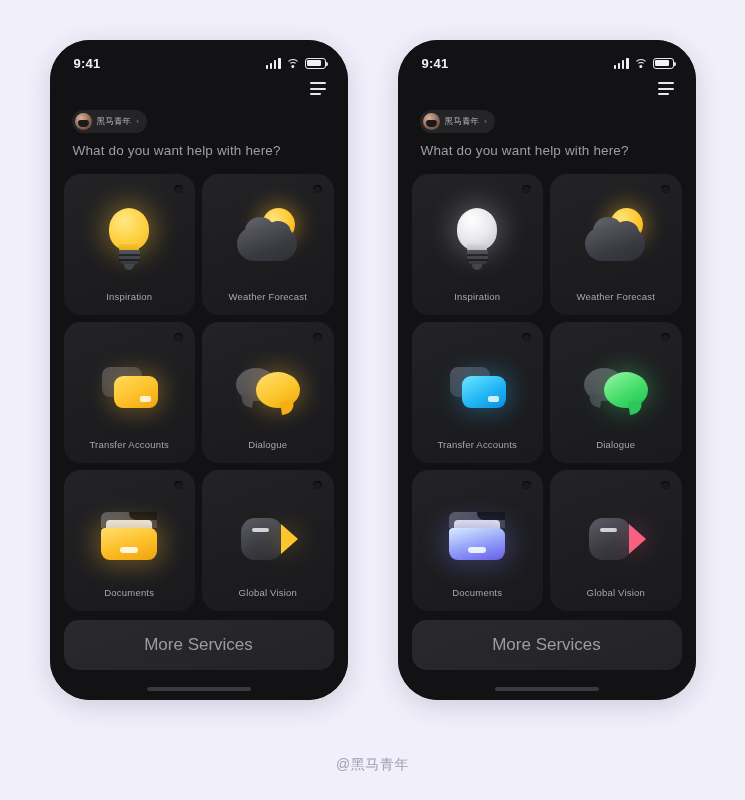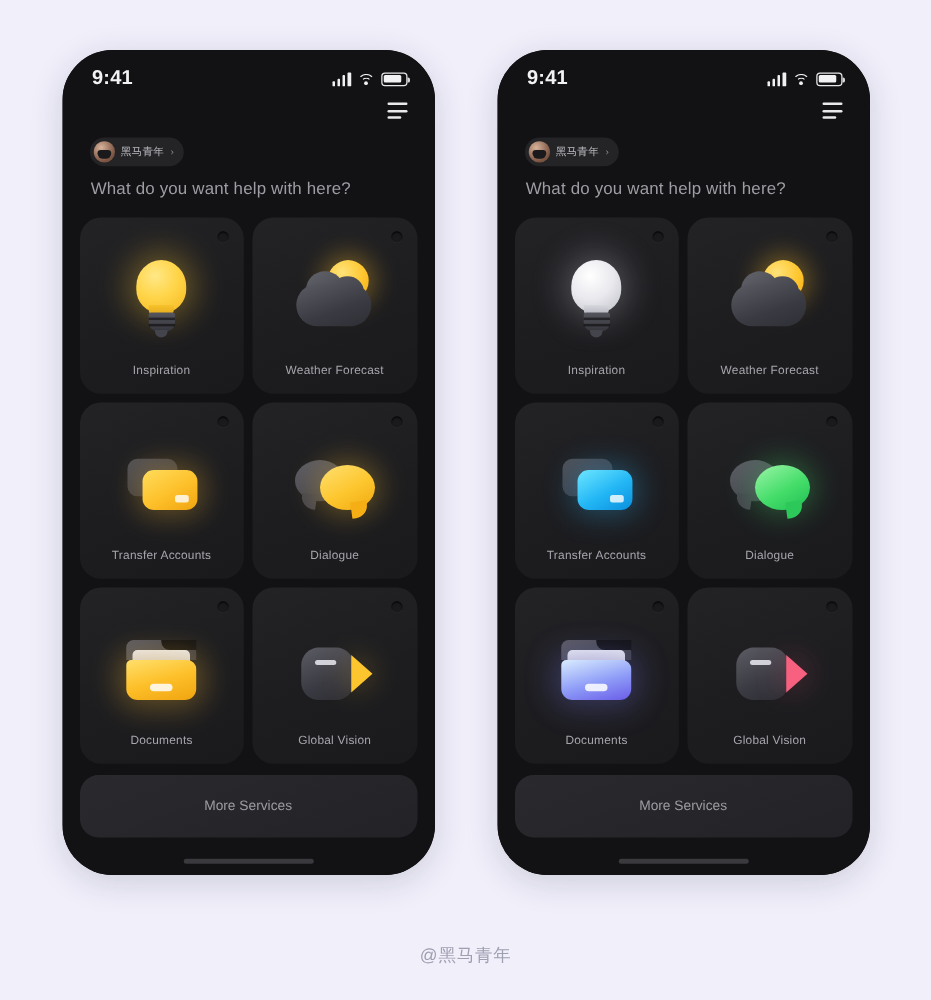--- a/index.html
+++ b/index.html
@@ -31,21 +31,21 @@
     display:flex; flex-direction:column;
     padding:0 10px;
   }
 
   
   .statusbar {
     height:38px; flex:0 0 38px;
     display:flex; align-items:center; justify-content:space-between;
     padding:8px 12px 0 14px;
   }
-  .clock { color:#f2f2f4; font-size:16px; font-weight:bold; letter-spacing:.2px; }
+  .clock { color:#f2f2f4; font-size:13px; font-weight:bold; letter-spacing:.2px; }
   .status-icons { display:flex; align-items:center; gap:5px; }
   .sig { display:flex; align-items:flex-end; gap:1.5px; height:11px; }
   .sig i { display:block; width:2.6px; background:#f0f0f2; border-radius:.7px; }
   .sig i:nth-child(1){height:4px;} .sig i:nth-child(2){height:6px;}
   .sig i:nth-child(3){height:8.5px;} .sig i:nth-child(4){height:11px;}
   .wifi { position:relative; width:14px; height:11px; }
   .wifi b {
     position:absolute; left:50%; transform:translateX(-50%);
     border:1.6px solid #f0f0f2; border-bottom-color:transparent;
     border-left-color:transparent; border-right-color:transparent;
@@ -123,21 +123,21 @@
     transform:translate(-50%,-58%);
     width:74px; height:74px;
   }
 
   
   .more-btn {
     margin:9px 4px 0 4px;
     height:50px; border-radius:15px;
     background:linear-gradient(160deg,#2a2a2e,#232327);
     display:flex; align-items:center; justify-content:center;
-    color:#9b9ba2; font-size:11px; cursor:pointer;
+    color:#9b9ba2; font-size:17px; cursor:pointer;
   }
   .home-ind {
     margin:14px auto 9px auto;
     width:104px; height:4px; border-radius:3px; background:#3a3a3e;
   }
 
   
   .bulb { position:absolute; inset:0; }
   .bulb .glass {
     position:absolute; left:17px; top:6px; width:40px; height:42px;

